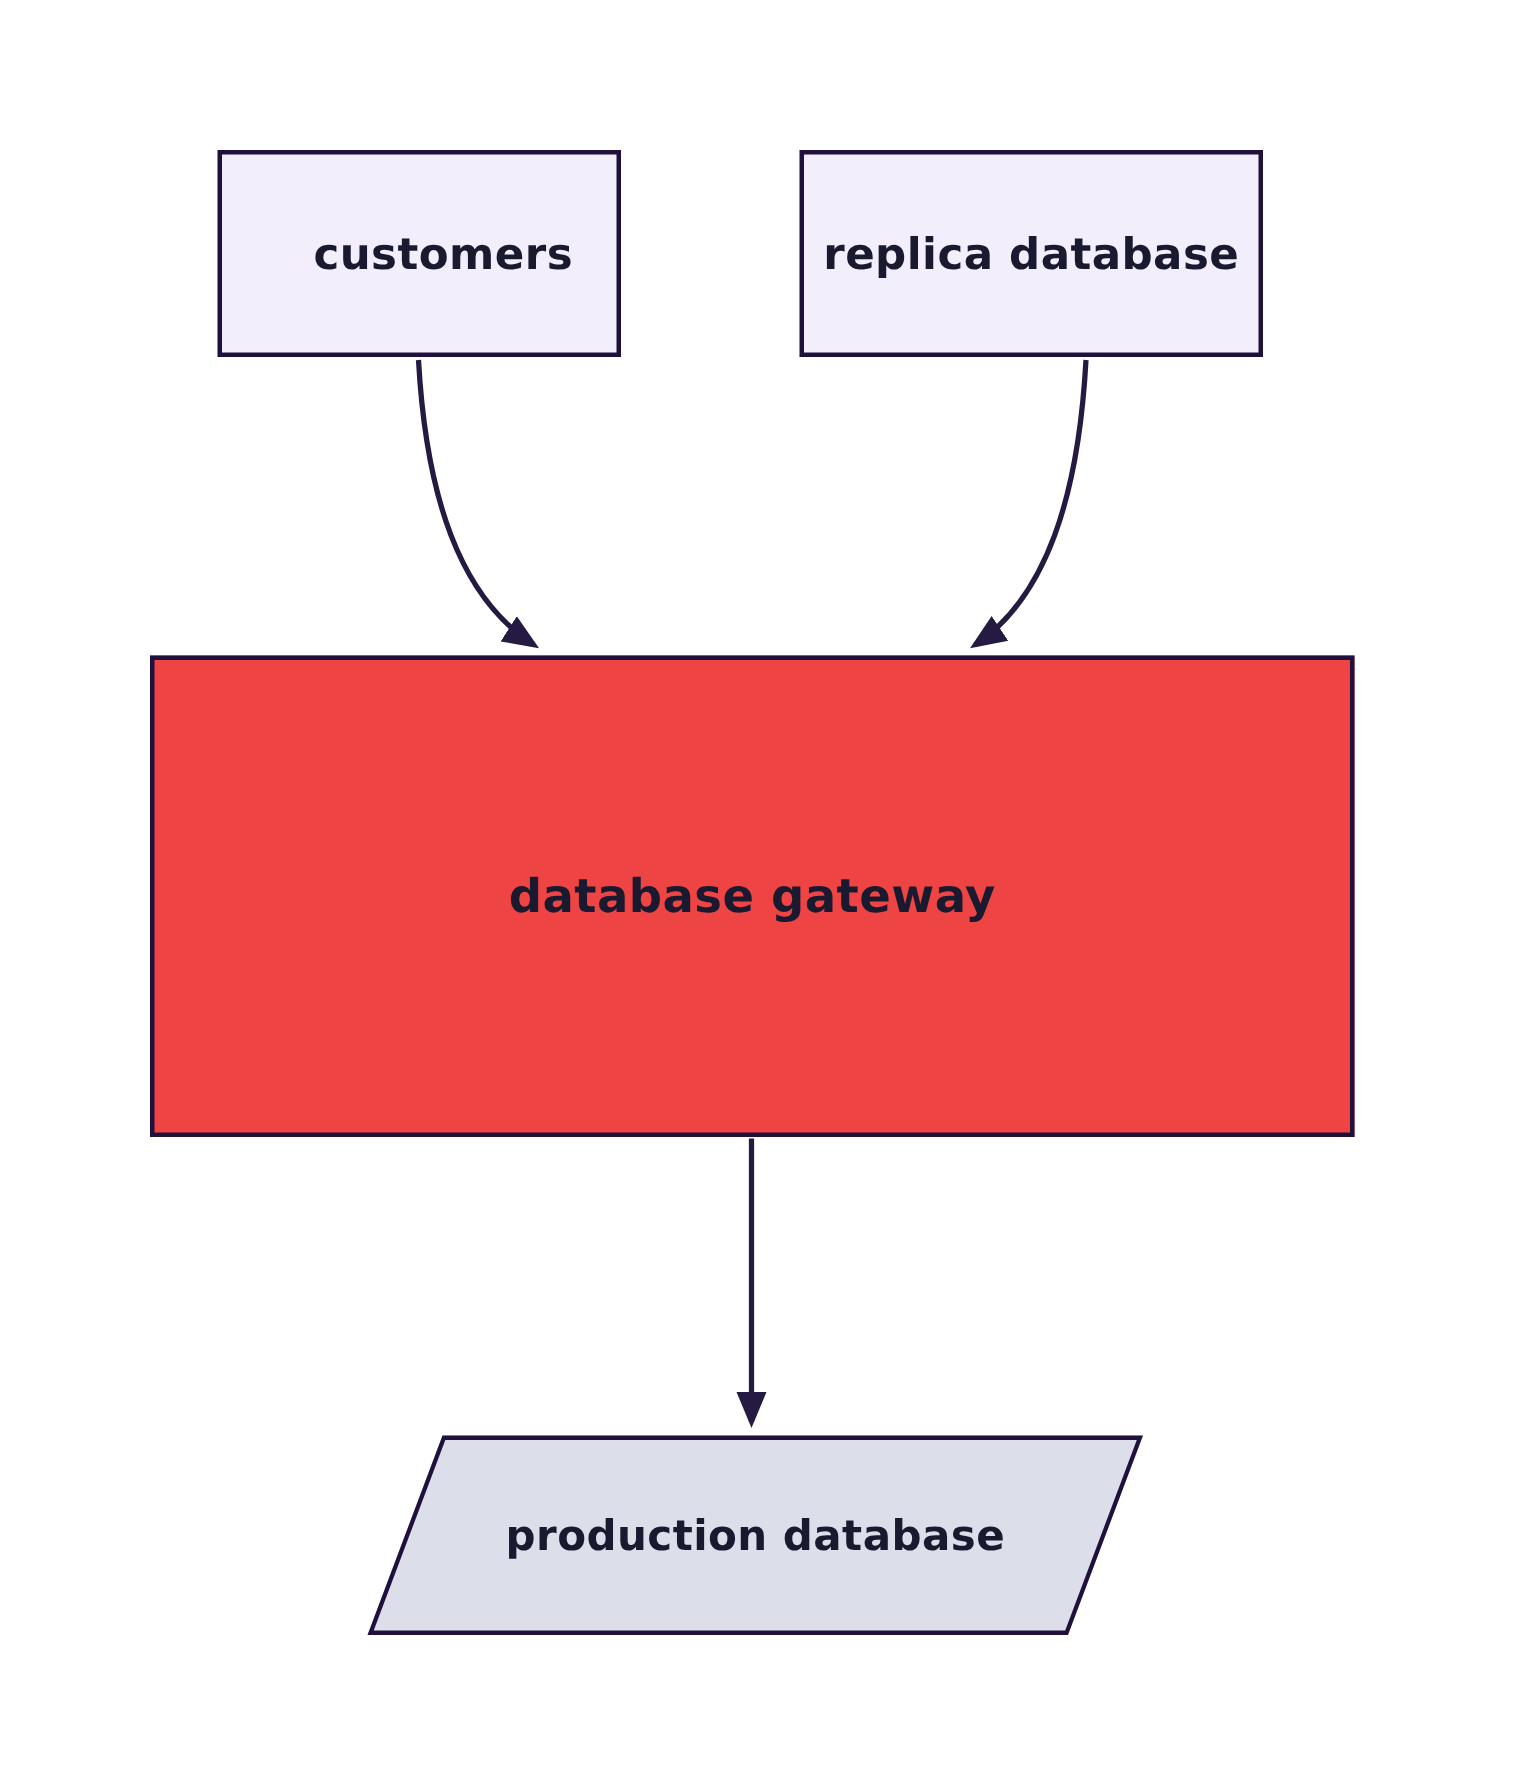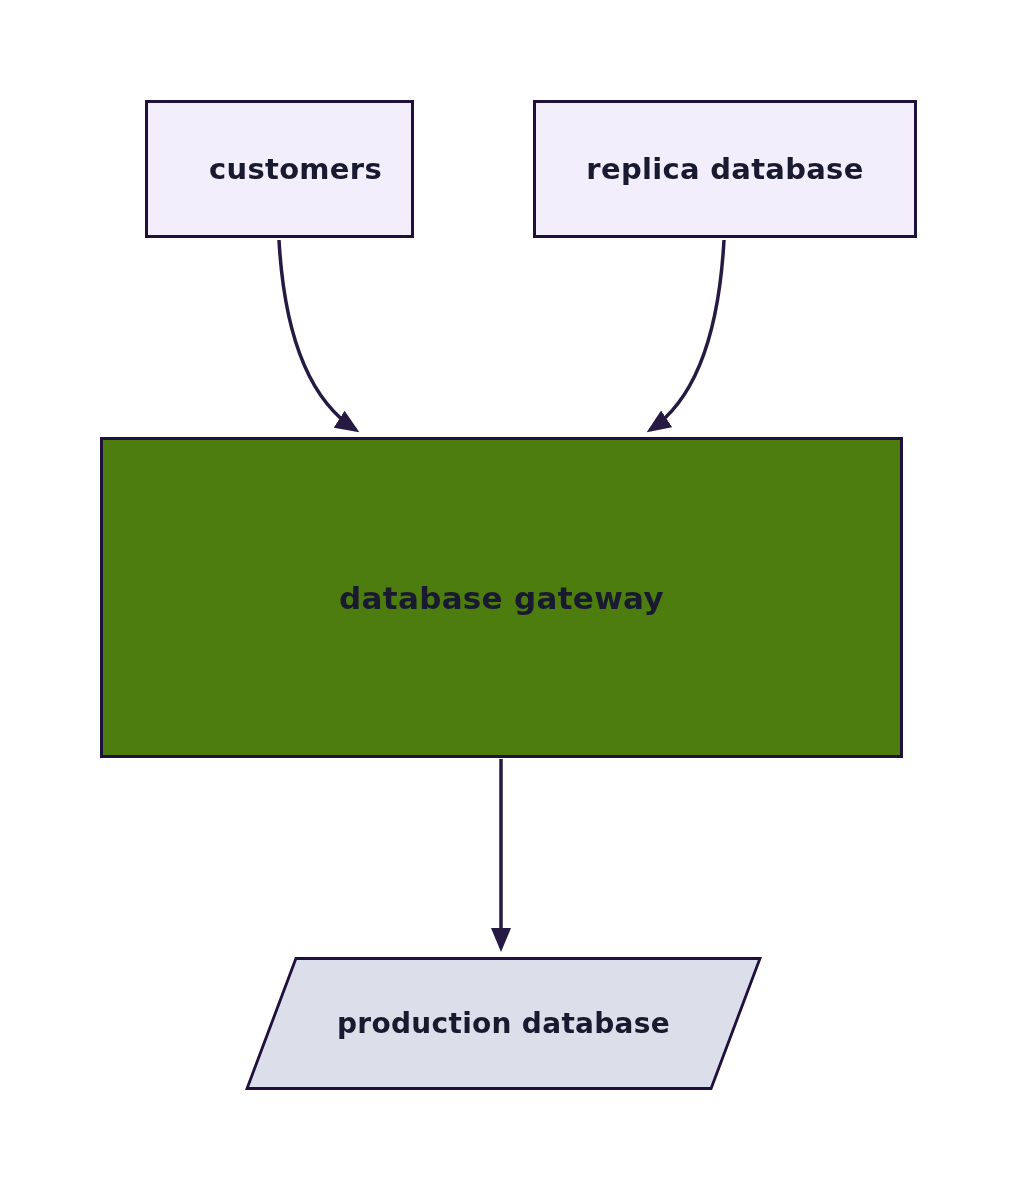--- a/index.html
+++ b/index.html
@@ -29,27 +29,27 @@
     text-align: center;
   }
   .node-customers {
     left: 145px; top: 100px;
     width: 269px; height: 138px;
     background: #f2eefc;
     padding-left: 32px;
   }
   .node-replica {
     left: 533px; top: 100px;
-    width: 384px; height: 138px;
+    width: 309px; height: 138px;
     background: #f2eefc;
   }
   .node-gateway {
     left: 100px; top: 437px;
     width: 803px; height: 321px;
-    background: #4d7c0f;
+    background: #ef4444;
     font-size: 31px;
   }
   .node-production {
     left: 270px; top: 957px;
     width: 467px; height: 133px;
     background: #dcdee9;
     transform: skewX(-20.6deg);
     font-size: 28px;
   }
   .node-production .unskew {

